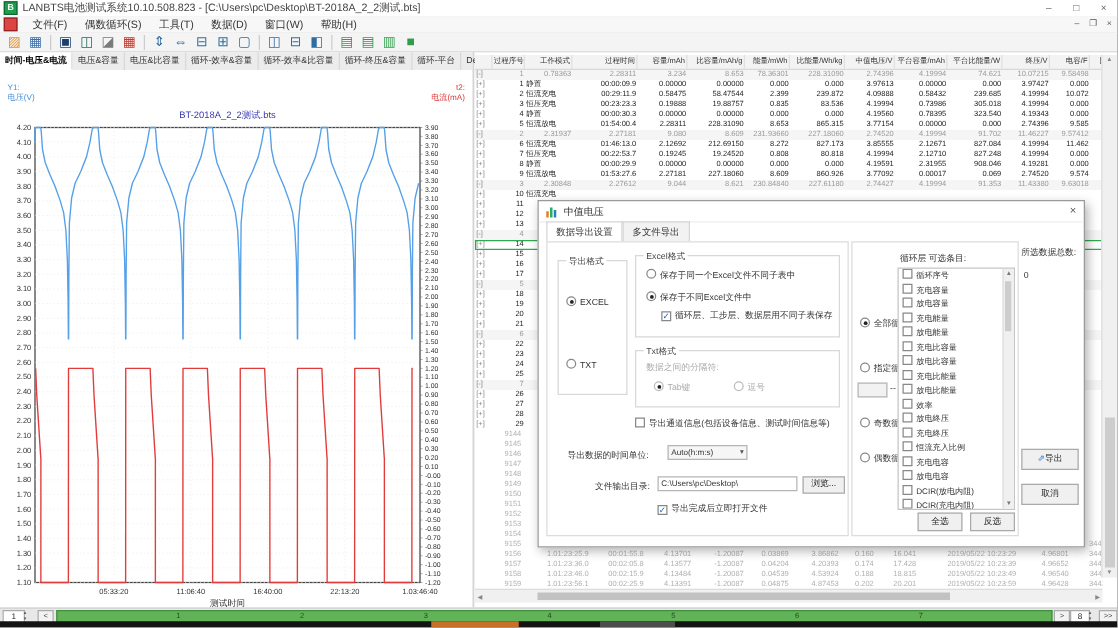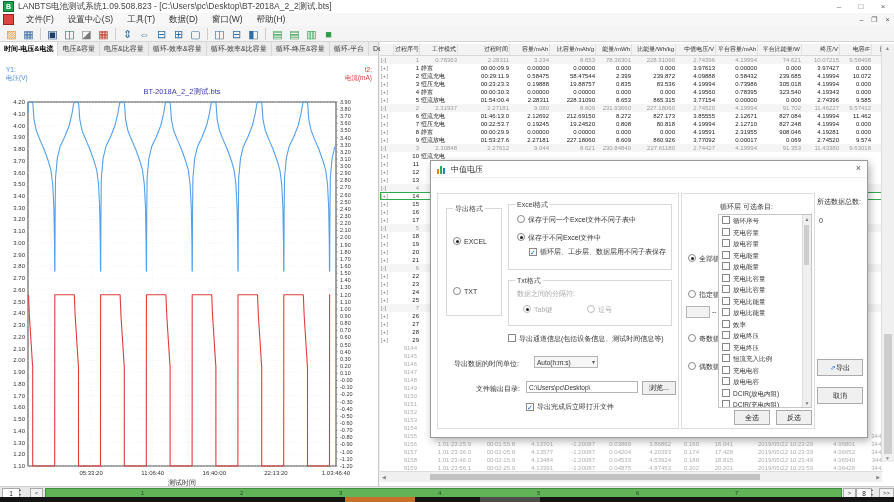--- a/index.html
+++ b/index.html
@@ -84,31 +84,31 @@
   .taskbar{position:absolute;left:0;top:497px;width:894px;height:5px;background:#141414;}
   .tseg{position:absolute;top:0;height:5px;}
 </style>
 </head>
 <body>
 
 <div id="app">
 
   <div class="titlebar">
     <div class="appicon">B</div>
-    <span class="titletext">LANBTS电池测试系统1.09.508.823 - [C:\Users\pc\Desktop\BT-2018A_2_2测试.bts]</span>
+    <span class="titletext">LANBTS电池测试系统10.10.508.823 - [C:\Users\pc\Desktop\BT-2018A_2_2测试.bts]</span>
     <div class="winbtns">
       <div class="winbtn">–</div>
       <div class="winbtn">□</div>
       <div class="winbtn">×</div>
     </div>
   </div>
 
   <div class="menubar">
     <div class="mdicon"></div>
-    <span id="menuitems"><span class="menu-item">文件(F)</span><span class="menu-item">设置中心(S)</span><span class="menu-item">工具(T)</span><span class="menu-item">数据(D)</span><span class="menu-item">窗口(W)</span><span class="menu-item">帮助(H)</span></span>
+    <span id="menuitems"><span class="menu-item">文件(F)</span><span class="menu-item">偶数循环(S)</span><span class="menu-item">工具(T)</span><span class="menu-item">数据(D)</span><span class="menu-item">窗口(W)</span><span class="menu-item">帮助(H)</span></span>
     <div class="mdibtns">
       <div class="mdibtn">–</div>
       <div class="mdibtn">❐</div>
       <div class="mdibtn">×</div>
     </div>
   </div>
 
   <div class="toolbar" id="toolbar">
       <div class="ticon" style="color: rgb(224, 146, 47);">▨</div>
       <div class="ticon" style="color: rgb(58, 110, 165);">▦</div>
@@ -1171,20 +1171,24 @@
     <div class="dtitle">
       <span class="mini-chart">
         <i style="left:0;height:5px;background:#e67e22;"></i>
         <i style="left:3px;height:8px;background:#27ae60;"></i>
         <i style="left:6px;height:6px;background:#2980b9;"></i>
       </span>
       <span class="txt">中值电压</span>
       <span class="dclose">×</span>
     </div>
 
+    <div class="dtabs" style="left:6px;">
+      <div class="dtab active">数据导出设置</div>
+      <div class="dtab">多文件导出</div>
+    </div>
 
 
     <div class="dpage" style="left:6px;top:32px;width:240px;height:234px;">
       <div class="gbox" style="left:8px;top:14px;width:54px;height:106px;">
         <span class="glab">导出格式</span>
         <span class="ctl" style="left:6px;top:28px;"><span class="radio on"></span><span>EXCEL</span></span>
         <span class="ctl" style="left:6px;top:78px;"><span class="radio"></span><span>TXT</span></span>
       </div>
       <div class="gbox" style="left:70px;top:10px;width:162px;height:64px;">
         <span class="glab">Excel格式</span>

